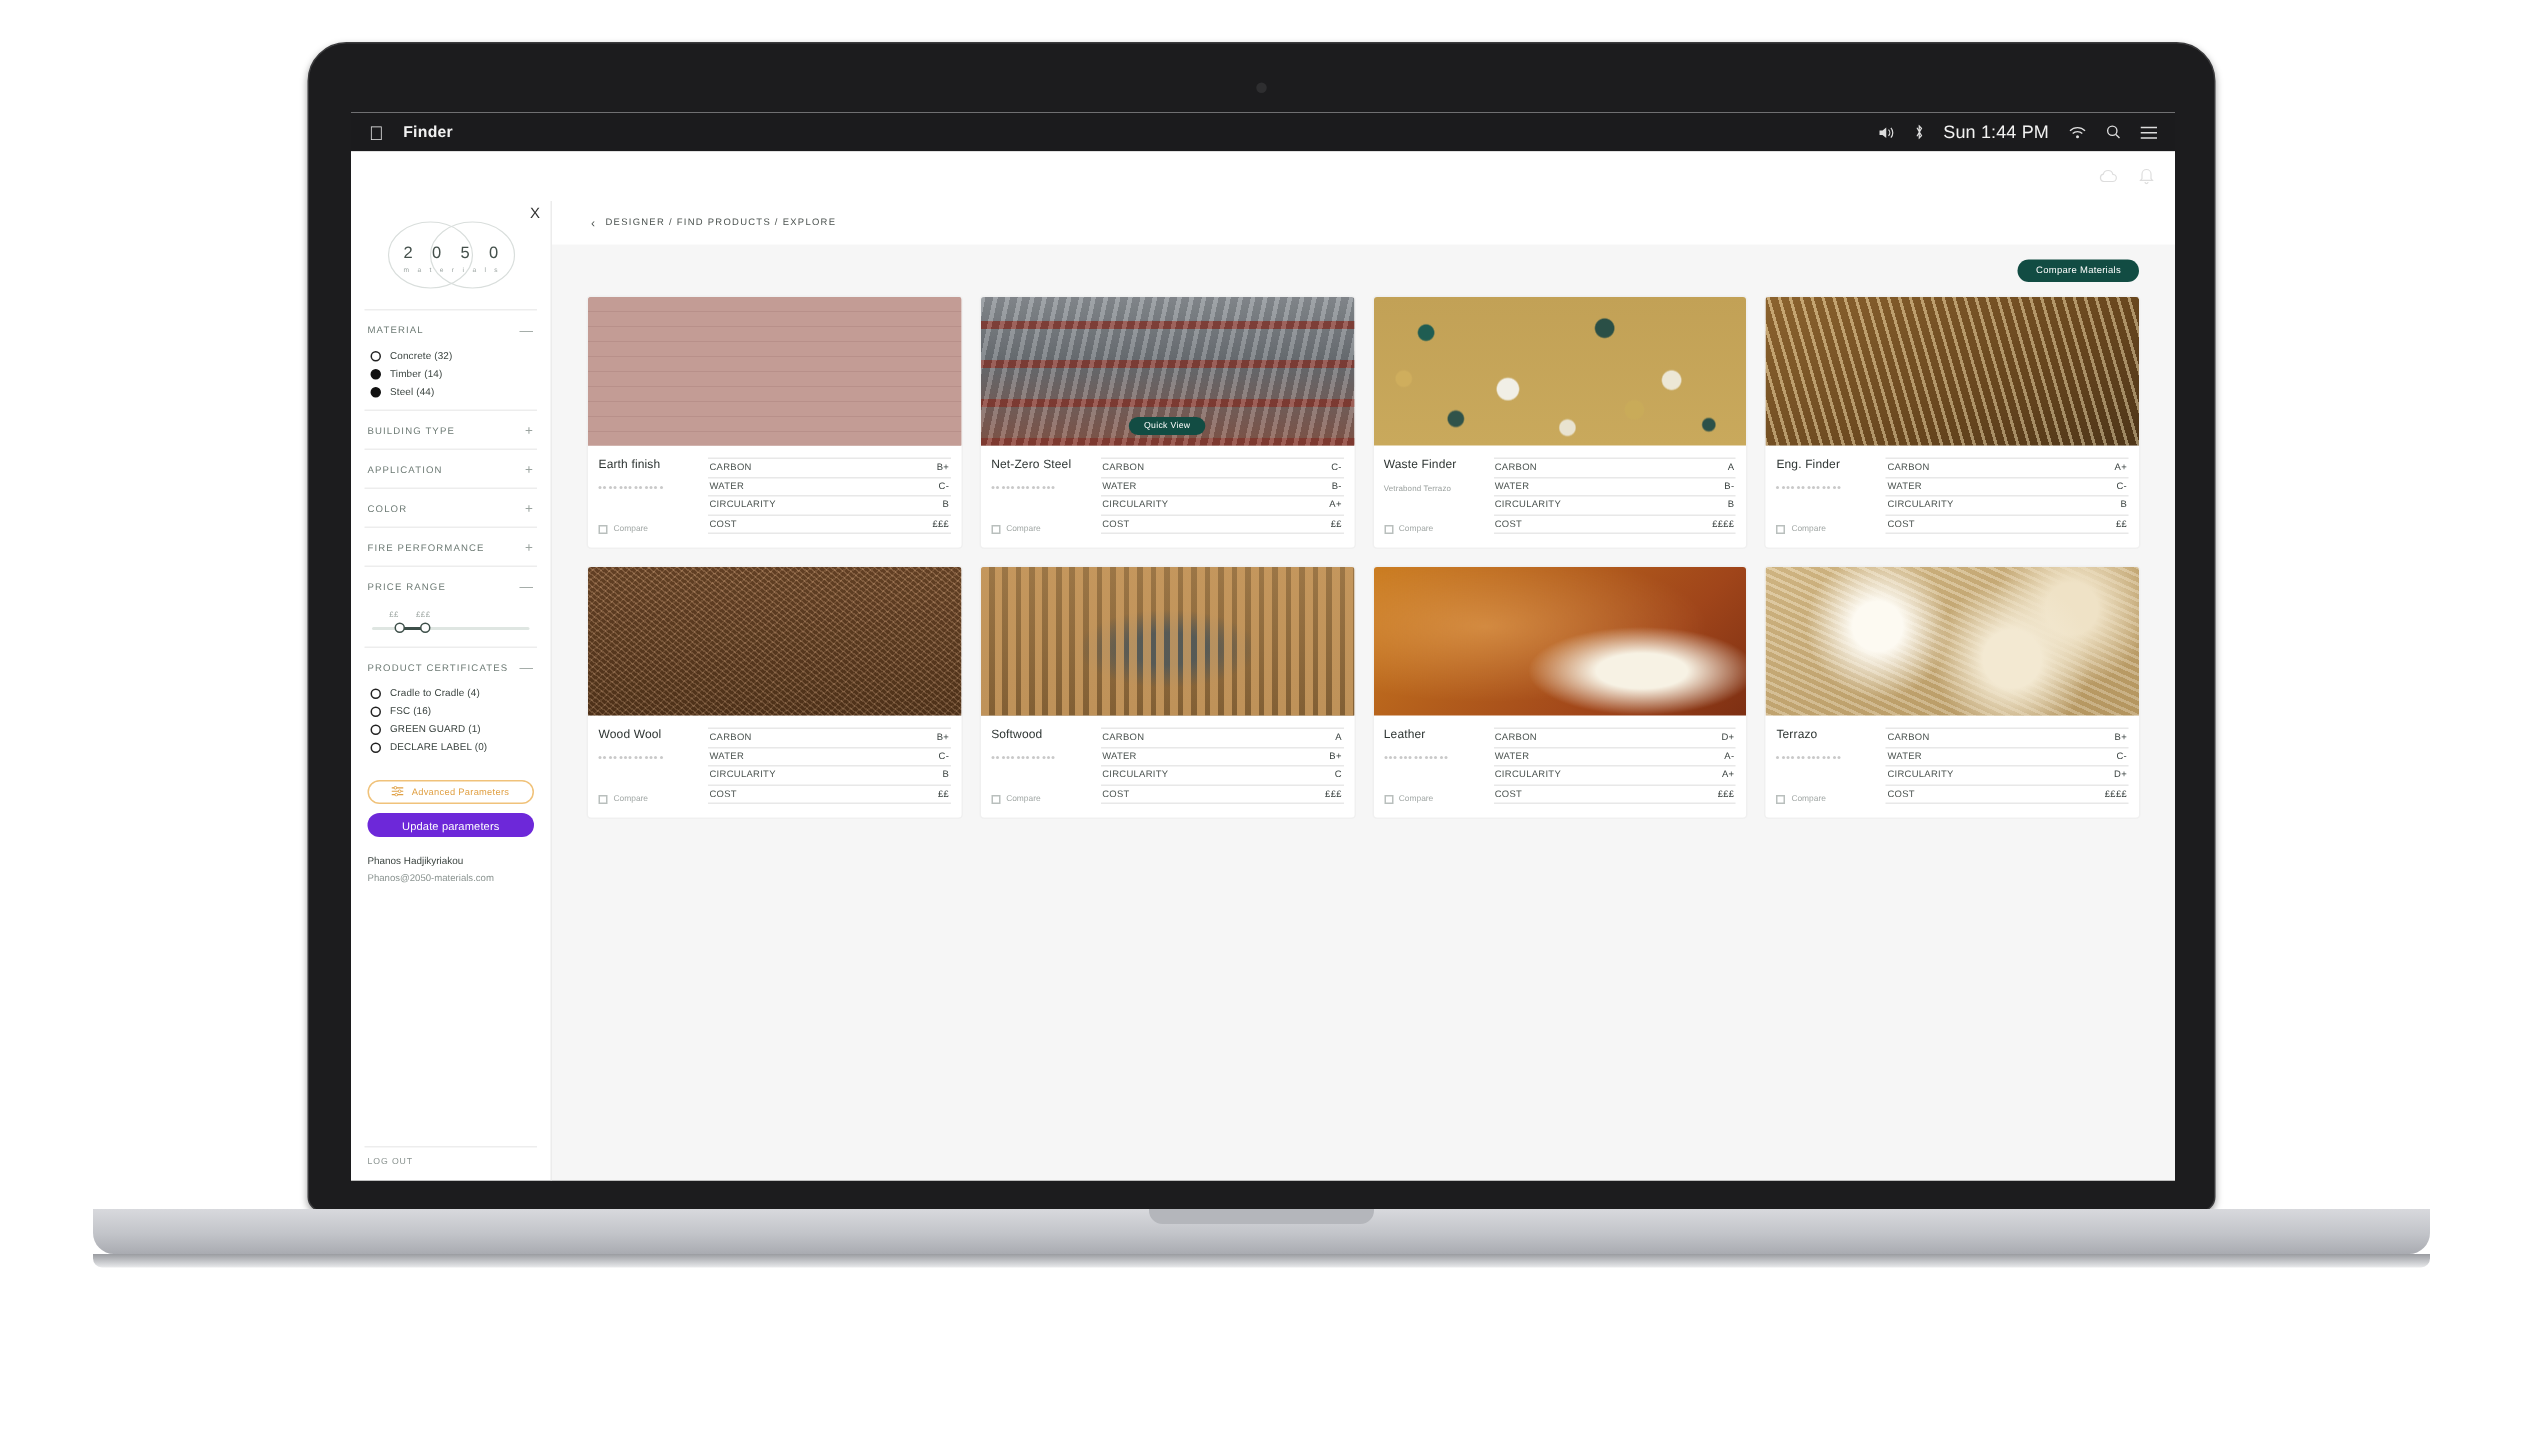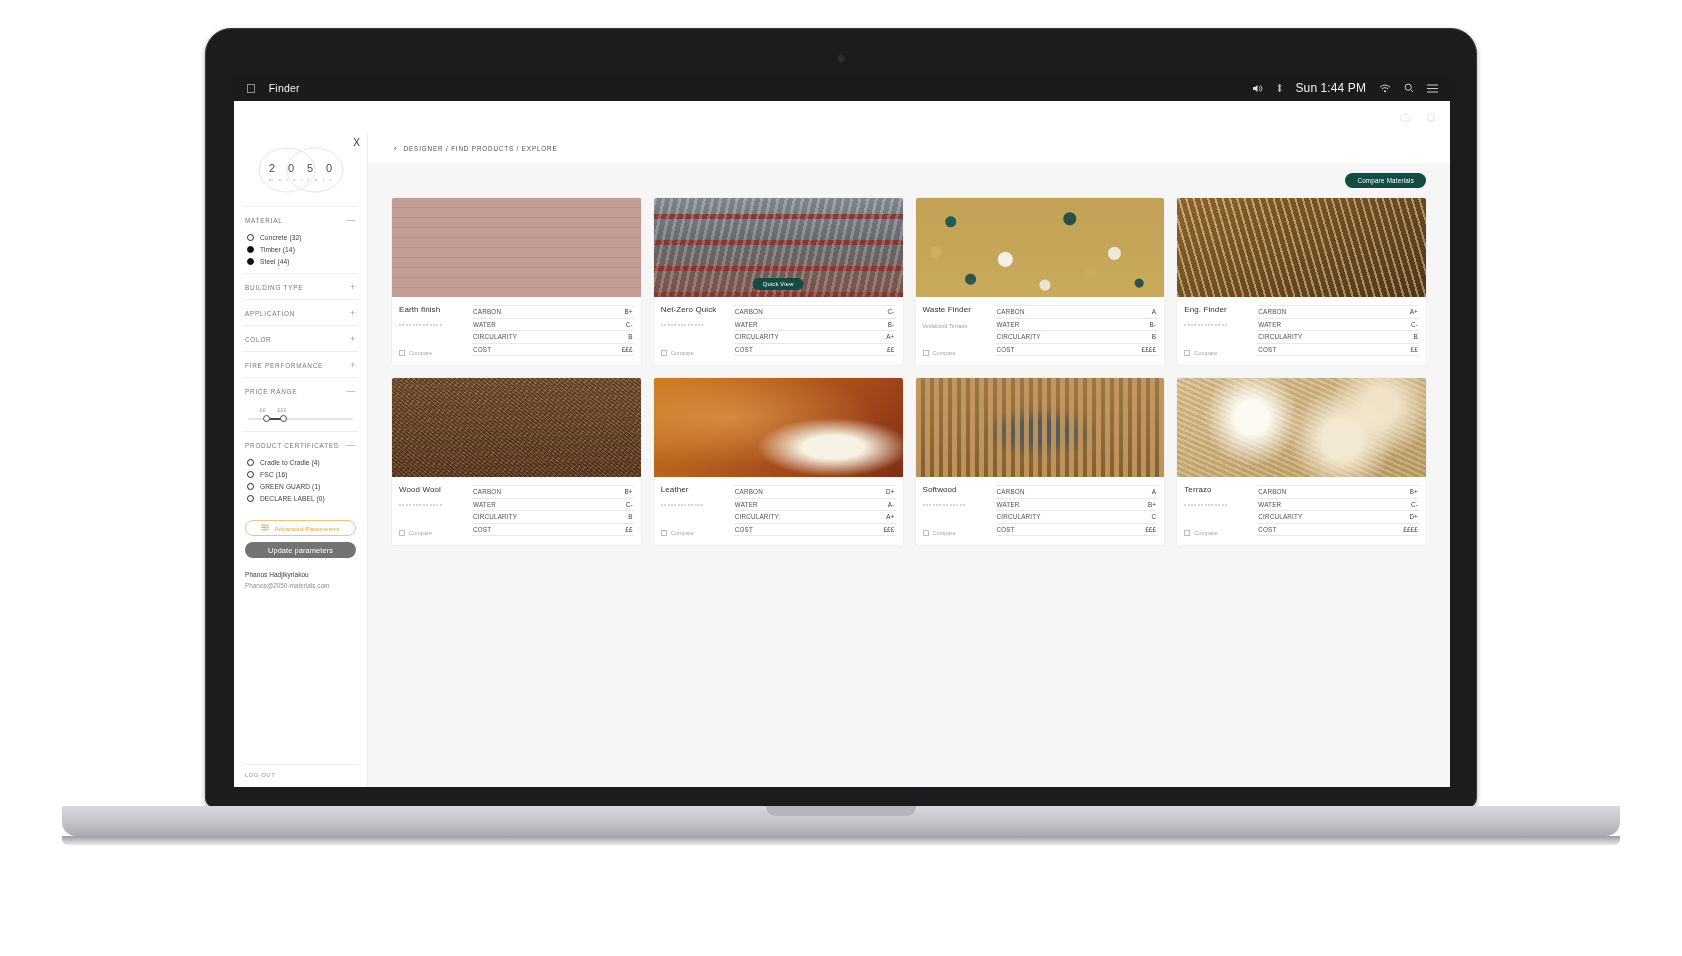--- a/index.html
+++ b/index.html
@@ -53,21 +53,21 @@
 
   
   .menubar {
     position: absolute; left: 0; top: 0; width: 1216px; height: 26px;
     background: #1b1b1d; color: #f2f2f2;
     display: flex; align-items: center; padding: 0 12px;
     font-size: 10.5px;
   }
   .mb-left { display: flex; align-items: center; gap: 13px; }
   .apple-glyph { font-size: 13px; line-height: 1; opacity: .95; }
-  .mb-app { font-weight: normal; font-size: 10.5px; letter-spacing: .2px; }
+  .mb-app { font-weight: bold; font-size: 10.5px; letter-spacing: .2px; }
   .mb-right { margin-left: auto; display: flex; align-items: center; gap: 13px; }
   .mb-right .ic { opacity: .92; display: flex; align-items: center; }
   .mb-clock { font-size: 12px; letter-spacing: .1px; }
 
   
   .app {
     position: absolute; left: 0; top: 26px; width: 1216px; height: 686px;
     background: #f6f6f6;
     display: flex; flex-direction: column;
   }
@@ -136,21 +136,21 @@
   .knob.k1 { left: 14%; }
   .knob.k2 { left: 30%; }
 
   .sb-actions { padding: 10px 2px 4px 2px; display: flex; flex-direction: column; gap: 6px; }
   .btn-adv {
     height: 16px; border: 1px solid #f0c27a; border-radius: 9px;
     display: flex; align-items: center; justify-content: center; gap: 5px;
     font-size: 6.2px; color: #e0a044; letter-spacing: .2px; background: #fff; cursor: pointer;
   }
   .btn-update {
-    height: 16px; border-radius: 9px; background: #737373;
+    height: 16px; border-radius: 9px; background: #6d28d9;
     display: flex; align-items: center; justify-content: center;
     font-size: 7.4px; color: #ffffff; letter-spacing: .1px; cursor: pointer;
     border: none;
   }
   .sb-user { padding: 9px 2px 0 2px; display: flex; flex-direction: column; gap: 4px; }
   .u-name { font-size: 6.6px; color: #3b4440; }
   .u-mail { font-size: 6.4px; color: #8b9491; }
   .sb-logout {
     margin-top: auto; border-top: 1px solid #ededed;
     padding: 7px 2px 9px 2px; font-size: 5.8px; letter-spacing: .6px; color: #8b9491;
@@ -451,21 +451,21 @@
                         </div>
                       </div>
                     </div>
                   </div>
                   <div class="card">
                     <div class="thumb" style="background: repeating-linear-gradient(102deg, rgba(255, 255, 255, 0.16) 0px, rgba(255, 255, 255, 0.16) 3px, rgba(0, 0, 0, 0.1) 3px, rgba(0, 0, 0, 0.1) 8px) 0% 0% / cover, repeating-linear-gradient(0deg, rgba(140, 58, 48, 0.85) 0px, rgba(140, 58, 48, 0.85) 5px, rgba(0, 0, 0, 0) 5px, rgba(0, 0, 0, 0) 26px), linear-gradient(rgb(142, 147, 152), rgb(110, 115, 120) 45%, rgb(138, 90, 76));">
                       <div class="quickview">Quick View</div>
                     </div>
                     <div class="card-body">
                       <div class="c-left">
-                        <div class="c-title">Net-Zero Quick</div>
+                        <div class="c-title">Net-Zero Steel</div>
                         <div class="c-dots">
                           <span></span>
                           <span></span>
                           <span></span>
                           <span></span>
                           <span></span>
                           <span></span>
                           <span></span>
                           <span></span>
                           <span></span>
@@ -614,20 +614,65 @@
                           <span class="m-v">B</span>
                         </div>
                         <div class="metric">
                           <span class="m-k">COST</span>
                           <span class="m-v">££</span>
                         </div>
                       </div>
                     </div>
                   </div>
                   <div class="card">
+                    <div class="thumb" style="background: repeating-linear-gradient(90deg, rgba(196, 150, 92, 0.9) 0px, rgba(196, 150, 92, 0.9) 5px, rgba(120, 86, 46, 0.55) 5px, rgba(120, 86, 46, 0.55) 9px) 0% 0% / cover, radial-gradient(at 50% 55%, rgb(46, 95, 134) 0px, rgb(46, 95, 134) 14%, transparent 34%), linear-gradient(rgb(199, 157, 99), rgb(141, 106, 60));"></div>
+                    <div class="card-body">
+                      <div class="c-left">
+                        <div class="c-title">Softwood</div>
+                        <div class="c-dots">
+                          <span></span>
+                          <span></span>
+                          <span></span>
+                          <span></span>
+                          <span></span>
+                          <span></span>
+                          <span></span>
+                          <span></span>
+                          <span></span>
+                          <span></span>
+                          <span></span>
+                          <span></span>
+                          <span></span>
+                        </div>
+                        <div class="c-compare">
+                          <span class="chk"></span>
+                          <span class="c-compare-lbl">Compare</span>
+                        </div>
+                      </div>
+                      <div class="c-metrics">
+                        <div class="metric">
+                          <span class="m-k">CARBON</span>
+                          <span class="m-v">A</span>
+                        </div>
+                        <div class="metric">
+                          <span class="m-k">WATER</span>
+                          <span class="m-v">B+</span>
+                        </div>
+                        <div class="metric">
+                          <span class="m-k">CIRCULARITY</span>
+                          <span class="m-v">C</span>
+                        </div>
+                        <div class="metric">
+                          <span class="m-k">COST</span>
+                          <span class="m-v">£££</span>
+                        </div>
+                      </div>
+                    </div>
+                  </div>
+                  <div class="card">
                     <div class="thumb" style="background: radial-gradient(at 72% 70%, rgb(247, 242, 228) 0px, rgb(247, 242, 228) 12%, transparent 30%) 0% 0% / cover, radial-gradient(at 30% 40%, rgba(255, 200, 120, 0.4), transparent 60%), linear-gradient(135deg, rgb(201, 122, 30), rgb(160, 69, 26) 70%, rgb(125, 47, 19));"></div>
                     <div class="card-body">
                       <div class="c-left">
                         <div class="c-title">Leather</div>
                         <div class="c-dots">
                           <span></span>
                           <span></span>
                           <span></span>
                           <span></span>
                           <span></span>
@@ -650,65 +695,20 @@
                           <span class="m-k">CARBON</span>
                           <span class="m-v">D+</span>
                         </div>
                         <div class="metric">
                           <span class="m-k">WATER</span>
                           <span class="m-v">A-</span>
                         </div>
                         <div class="metric">
                           <span class="m-k">CIRCULARITY</span>
                           <span class="m-v">A+</span>
-                        </div>
-                        <div class="metric">
-                          <span class="m-k">COST</span>
-                          <span class="m-v">£££</span>
-                        </div>
-                      </div>
-                    </div>
-                  </div>
-                  <div class="card">
-                    <div class="thumb" style="background: repeating-linear-gradient(90deg, rgba(196, 150, 92, 0.9) 0px, rgba(196, 150, 92, 0.9) 5px, rgba(120, 86, 46, 0.55) 5px, rgba(120, 86, 46, 0.55) 9px) 0% 0% / cover, radial-gradient(at 50% 55%, rgb(46, 95, 134) 0px, rgb(46, 95, 134) 14%, transparent 34%), linear-gradient(rgb(199, 157, 99), rgb(141, 106, 60));"></div>
-                    <div class="card-body">
-                      <div class="c-left">
-                        <div class="c-title">Softwood</div>
-                        <div class="c-dots">
-                          <span></span>
-                          <span></span>
-                          <span></span>
-                          <span></span>
-                          <span></span>
-                          <span></span>
-                          <span></span>
-                          <span></span>
-                          <span></span>
-                          <span></span>
-                          <span></span>
-                          <span></span>
-                          <span></span>
-                        </div>
-                        <div class="c-compare">
-                          <span class="chk"></span>
-                          <span class="c-compare-lbl">Compare</span>
-                        </div>
-                      </div>
-                      <div class="c-metrics">
-                        <div class="metric">
-                          <span class="m-k">CARBON</span>
-                          <span class="m-v">A</span>
-                        </div>
-                        <div class="metric">
-                          <span class="m-k">WATER</span>
-                          <span class="m-v">B+</span>
-                        </div>
-                        <div class="metric">
-                          <span class="m-k">CIRCULARITY</span>
-                          <span class="m-v">C</span>
                         </div>
                         <div class="metric">
                           <span class="m-k">COST</span>
                           <span class="m-v">£££</span>
                         </div>
                       </div>
                     </div>
                   </div>
                   <div class="card">
                     <div class="thumb" style="background: radial-gradient(circle at 30% 40%, rgb(253, 250, 242) 0px, rgb(253, 250, 242) 9%, transparent 26%) 0% 0% / cover, radial-gradient(circle at 66% 62%, rgb(243, 233, 210) 0px, rgb(243, 233, 210) 11%, transparent 30%), radial-gradient(circle at 82% 28%, rgb(239, 226, 198) 0px, rgb(239, 226, 198) 8%, transparent 24%), repeating-linear-gradient(24deg, rgba(255, 255, 255, 0.2) 0px, rgba(255, 255, 255, 0.2) 2px, rgba(150, 120, 70, 0.16) 2px, rgba(150, 120, 70, 0.16) 5px), linear-gradient(160deg, rgb(217, 191, 141), rgb(185, 154, 99));"></div>

